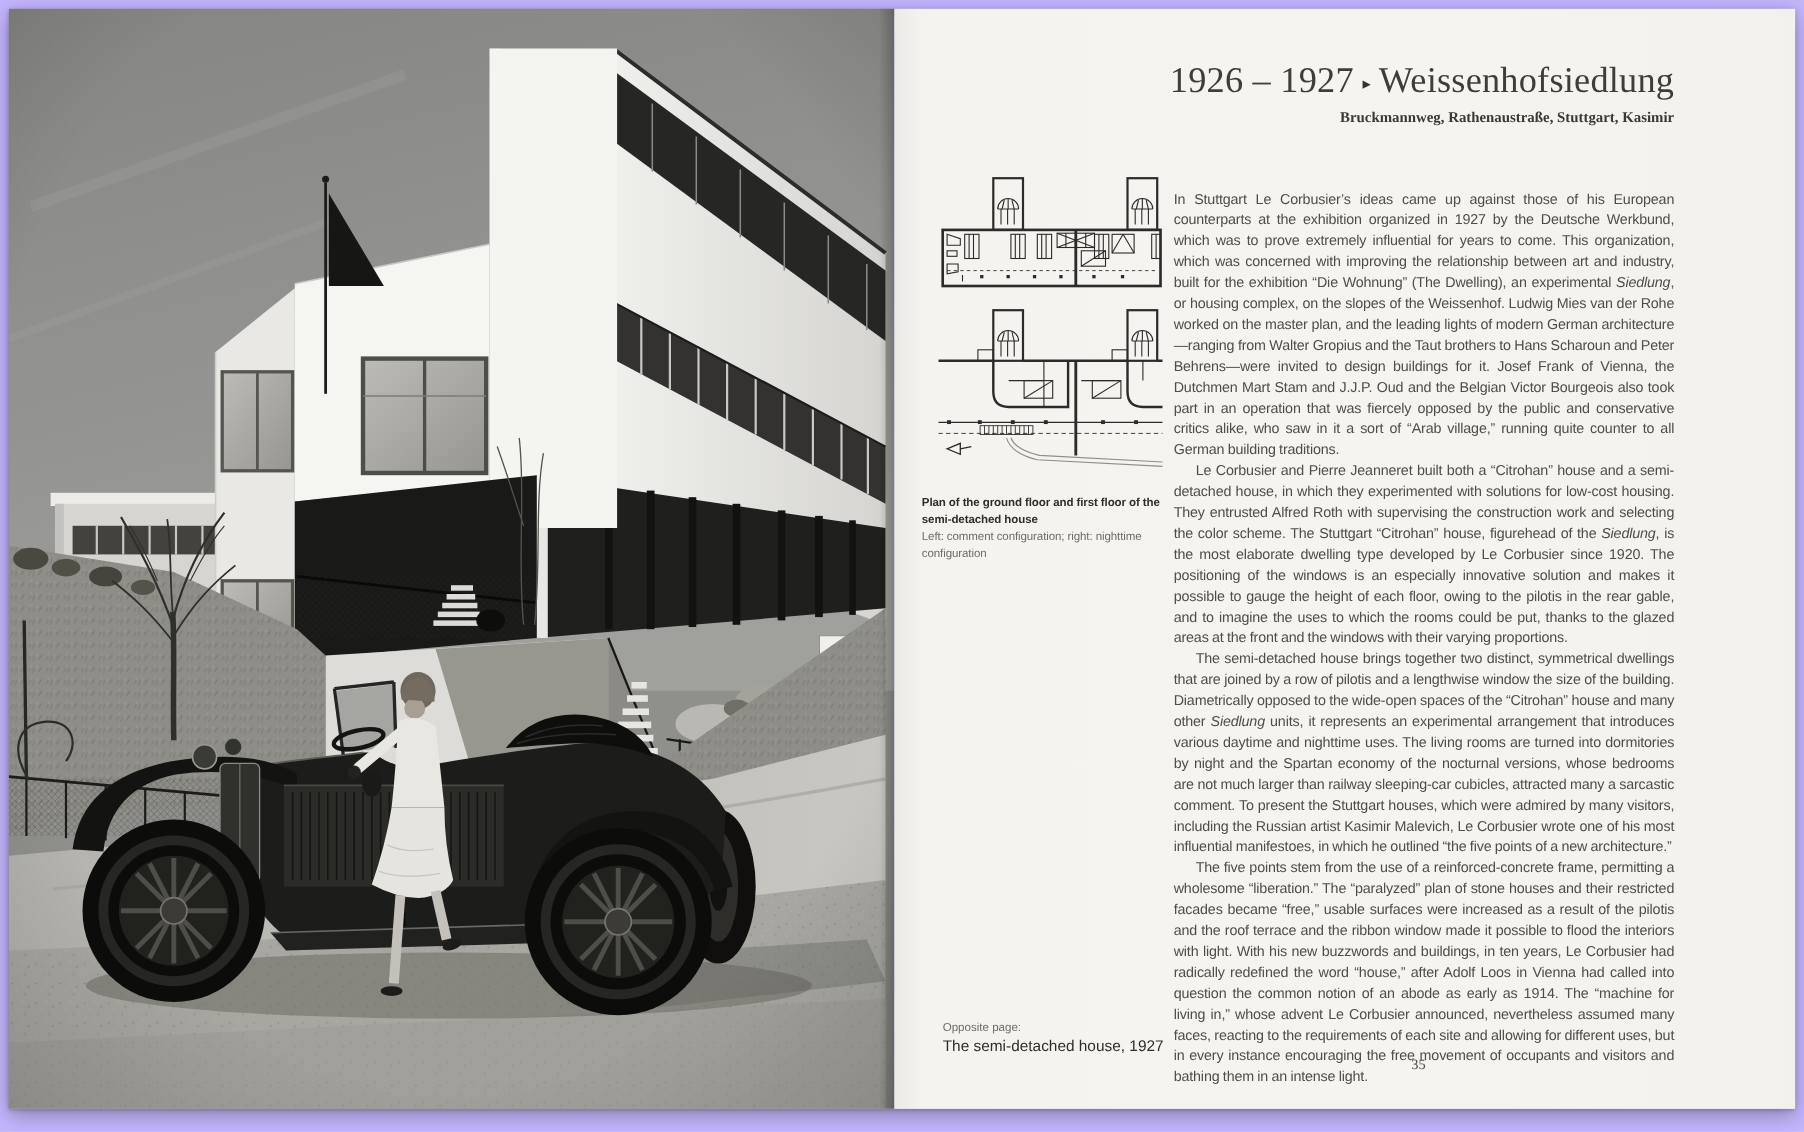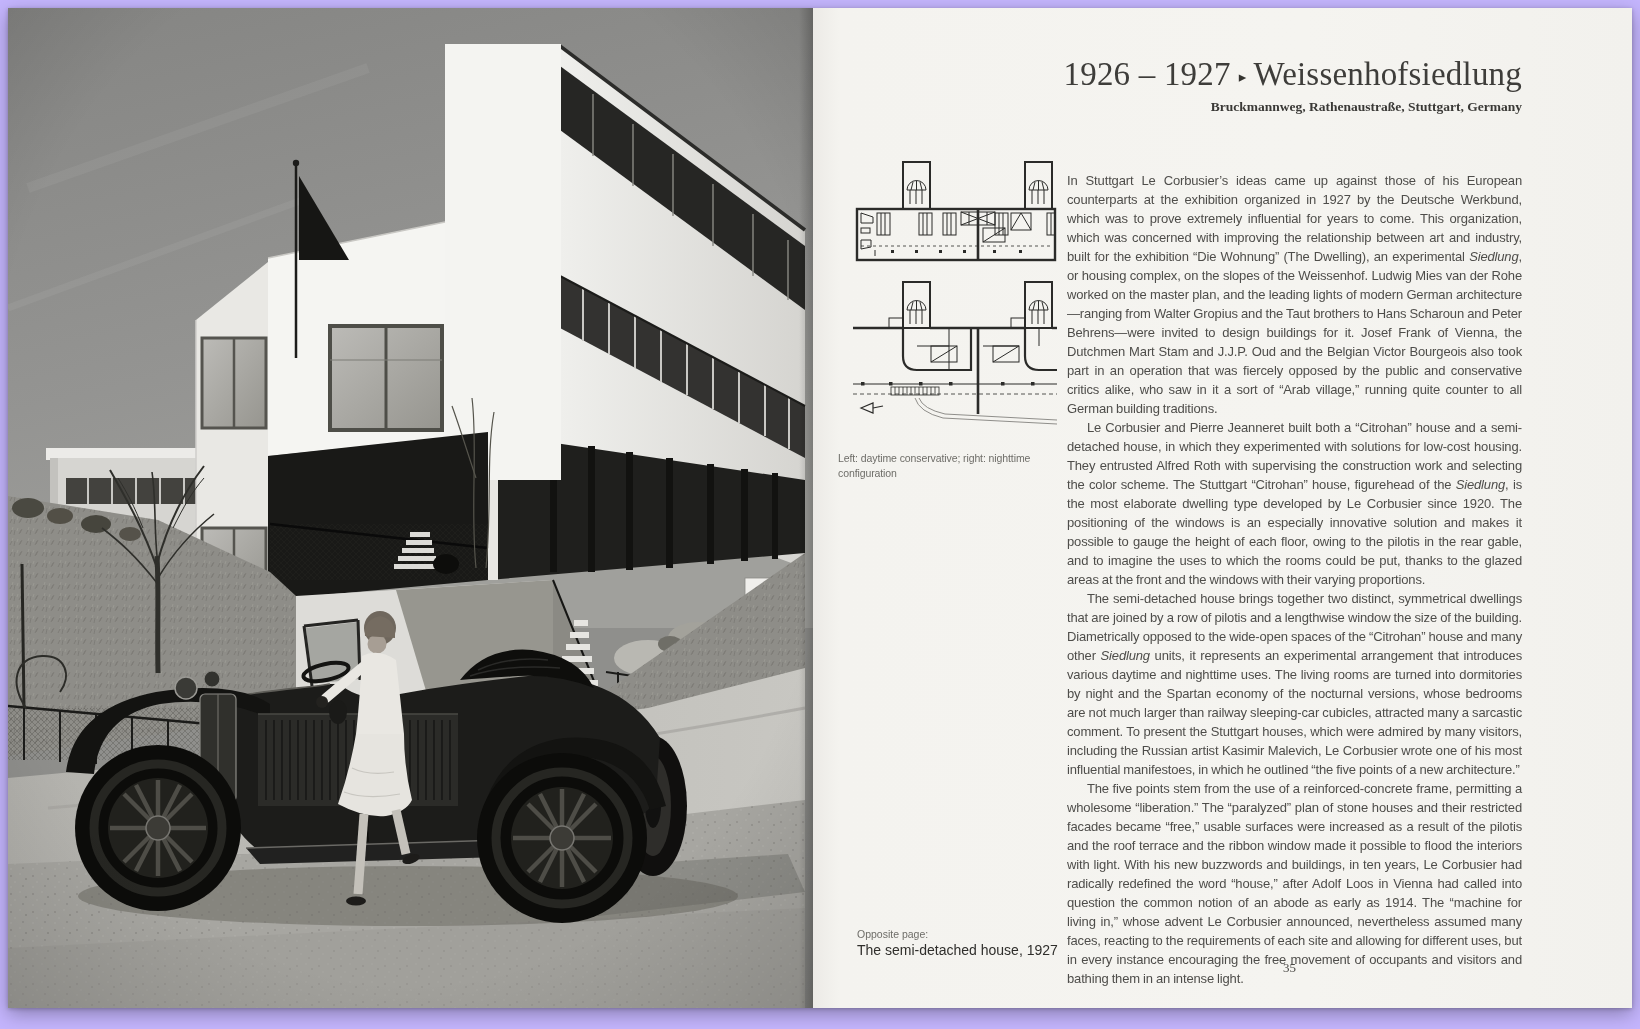--- a/index.html
+++ b/index.html
@@ -416,21 +416,21 @@
         </g>
 
         <rect x="0" y="0" width="805" height="1000" fill="url(#vignette)"></rect>
       </svg>
     </div>
 
     <div class="page-right">
 
       <div class="chapter-header">
         <div class="chapter-title"><span>1926 – 1927</span><span class="marker">▸</span><span>Weissenhofsiedlung</span></div>
-        <div class="chapter-subtitle">Bruckmannweg, Rathenaustraße, Stuttgart, Germany</div>
+        <div class="chapter-subtitle">Bruckmannweg, Rathenaustraße, Stuttgart, Kasimir</div>
       </div>
 
       <div class="plan" style="left:42px;top:152px;">
         <svg width="202" height="106" viewBox="0 0 202 106">
           <g class="plan-ink">
 
             <rect x="48" y="2" width="27" height="47" stroke-width="2"></rect>
             <rect x="170" y="2" width="27" height="47" stroke-width="2"></rect>
 
             <g stroke-width="1">
@@ -590,21 +590,22 @@
 
             <g stroke-width="1.2">
               <polygon points="8,128 20,123 20,133" fill="#f5f4f0"></polygon>
               <line x1="20" y1="128" x2="30" y2="126"></line>
             </g>
           </g>
         </svg>
       </div>
 
       <div class="fig-caption">
-        <div class="cap-note">Left: daytime conservative; right: nighttime configuration</div>
+        <div class="cap-title">Plan of the ground floor and first floor of the semi-detached house</div>
+        <div class="cap-note">Left: comment configuration; right: nighttime configuration</div>
       </div>
 
       <div class="body-col">
           <p class="first">In Stuttgart Le Corbusier’s ideas came up against those of his European counterparts at the exhibition organized in 1927 by the Deutsche Werkbund, which was to prove extremely influential for years to come. This organization, which was concerned with improving the relationship between art and industry, built for the exhibition “Die Wohnung” (The Dwelling), an experimental <i>Siedlung</i>, or housing complex, on the slopes of the Weissenhof. Ludwig Mies van der Rohe worked on the master plan, and the leading lights of modern German architecture—ranging from Walter Gropius and the Taut brothers to Hans Scharoun and Peter Behrens—were invited to design buildings for it. Josef Frank of Vienna, the Dutchmen Mart Stam and J.J.P. Oud and the Belgian Victor Bourgeois also took part in an operation that was fiercely opposed by the public and conservative critics alike, who saw in it a sort of “Arab village,” running quite counter to all German building traditions.</p>
           <p>Le Corbusier and Pierre Jeanneret built both a “Citrohan” house and a semi-detached house, in which they experimented with solutions for low-cost housing. They entrusted Alfred Roth with supervising the construction work and selecting the color scheme. The Stuttgart “Citrohan” house, figurehead of the <i>Siedlung</i>, is the most elaborate dwelling type developed by Le Corbusier since 1920. The positioning of the windows is an especially innovative solution and makes it possible to gauge the height of each floor, owing to the pilotis in the rear gable, and to imagine the uses to which the rooms could be put, thanks to the glazed areas at the front and the windows with their varying proportions.</p>
           <p>The semi-detached house brings together two distinct, symmetrical dwellings that are joined by a row of pilotis and a lengthwise window the size of the building. Diametrically opposed to the wide-open spaces of the “Citrohan” house and many other <i>Siedlung</i> units, it represents an experimental arrangement that introduces various daytime and nighttime uses. The living rooms are turned into dormitories by night and the Spartan economy of the nocturnal versions, whose bedrooms are not much larger than railway sleeping-car cubicles, attracted many a sarcastic comment. To present the Stuttgart houses, which were admired by many visitors, including the Russian artist Kasimir Malevich, Le Corbusier wrote one of his most influential manifestoes, in which he outlined “the five points of a new architecture.”</p>
           <p>The five points stem from the use of a reinforced-concrete frame, permitting a wholesome “liberation.” The “paralyzed” plan of stone houses and their restricted facades became “free,” usable surfaces were increased as a result of the pilotis and the roof terrace and the ribbon window made it possible to flood the interiors with light. With his new buzzwords and buildings, in ten years, Le Corbusier had radically redefined the word “house,” after Adolf Loos in Vienna had called into question the common notion of an abode as early as 1914. The “machine for living in,” whose advent Le Corbusier announced, nevertheless assumed many faces, reacting to the requirements of each site and allowing for different uses, but in every instance encouraging the free movement of occupants and visitors and bathing them in an intense light.</p>
         </div>
 
       <div class="opp-caption">

